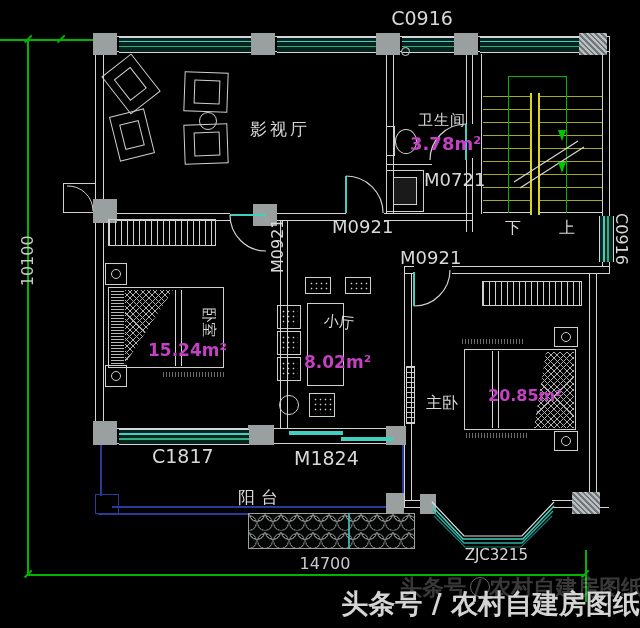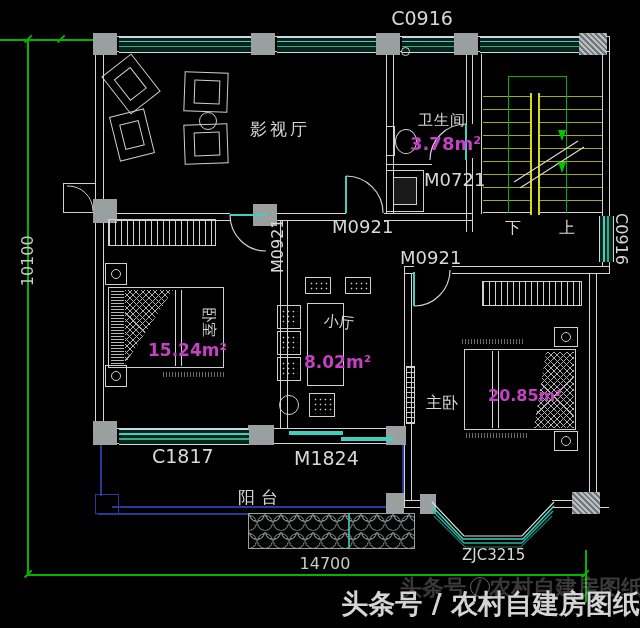--- a/index.html
+++ b/index.html
@@ -242,21 +242,21 @@
     <polygon points="558,162 566,162 562,173" fill="#00c400"></polygon>
   </svg>
 
   <div class="lbl" style="left:424px;top:170px;font-size:18px;">M0721</div>
   <div class="lbl" style="left:332px;top:217px;font-size:18px;">M0921</div>
   <div class="lbl" style="left:252px;top:240px;width:50px;height:16px;text-align:center;font-size:16px;transform:rotate(-90deg);">M0921</div>
   <div class="lbl" style="left:400px;top:248px;font-size:18px;">M0921</div>
   <div class="lbl" style="left:294px;top:448px;font-size:19px;">M1824</div>
   <div class="lbl" style="left:152px;top:446px;font-size:19px;">C1817</div>
   <div class="lbl" style="left:596px;top:231px;width:52px;height:16px;text-align:center;font-size:16px;transform:rotate(90deg);">C0916</div>
-  <div class="lbl" style="left:462px;top:547px;width:95px;text-align:left;font-size:15px;">ZJC3215</div>
+  <div class="lbl" style="left:433px;top:547px;width:95px;text-align:right;font-size:15px;">ZJC3215</div>
 
   <div class="lbl" style="left:250px;top:120px;font-size:17px;letter-spacing:3px;">影视厅</div>
   <div class="lbl" style="left:418px;top:112px;font-size:15px;letter-spacing:1px;">卫生间</div>
   <div class="lbl area" style="left:410px;top:134px;font-size:18px;">3.78m²</div>
   <div class="lbl" style="left:186px;top:314px;width:46px;text-align:center;font-size:15px;transform:rotate(90deg);">卧室</div>
   <div class="lbl area" style="left:148px;top:341px;font-size:17px;">15.24m²</div>
   <div class="lbl" style="left:324px;top:314px;font-size:15px;transform:rotate(6deg);">小厅</div>
   <div class="lbl area" style="left:304px;top:353px;font-size:17px;">8.02m²</div>
   <div class="lbl" style="left:426px;top:394px;font-size:16px;">主卧</div>
   <div class="lbl area" style="left:464px;top:387px;font-size:16px;margin-left:24px;">20.85m²</div>

